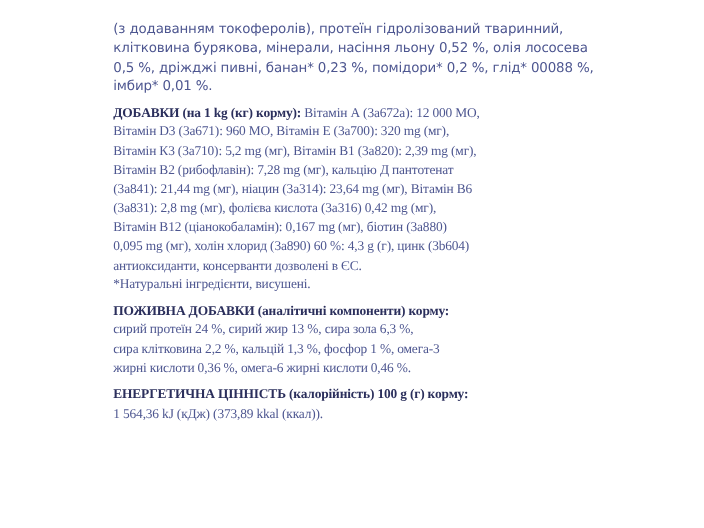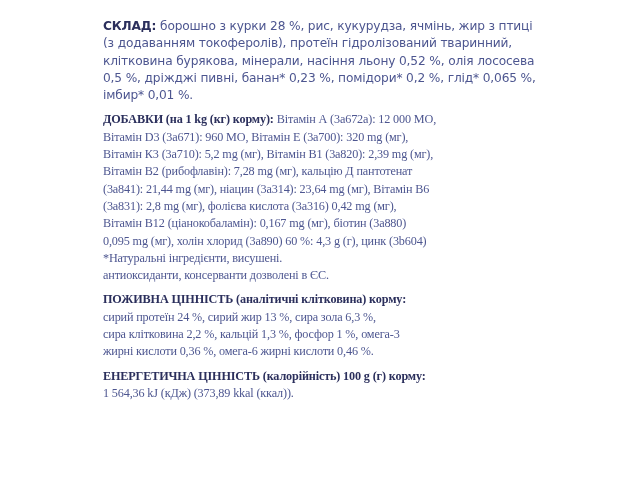--- a/index.html
+++ b/index.html
@@ -11,42 +11,41 @@
   .section + .section { margin-top:7px;font-family:Liberation Serif, serif; }
   .h { font-weight:bold; color:#2b2f5c; }
   .line { display:block; white-space:nowrap; }
 </style>
 </head>
 <body>
 
 <div class="doc">
 
   <div class="section">
-    <span class="line"><span class="h">СКЛАД:</span><span> борошно з курки 28 %, рис, кукурудза, ячмінь, жир з птиці</span></span>
     <span class="line">(з додаванням токоферолів), протеїн гідролізований тваринний,</span>
     <span class="line">клітковина бурякова, мінерали, насіння льону 0,52 %, олія лососева</span>
-    <span class="line">0,5 %, дріжджі пивні, банан* 0,23 %, помідори* 0,2 %, глід* 0,065 %,</span>
+    <span class="line">0,5 %, дріжджі пивні, банан* 0,23 %, помідори* 0,2 %, глід* 00088 %,</span>
     <span class="line">імбир* 0,01 %.</span>
   </div>
 
   <div class="section">
     <span class="line"><span class="h">ДОБАВКИ (на 1 kg (кг) корму):</span><span> Вітамін А (3а672а): 12 000 МО,</span></span>
     <span class="line">Вітамін D3 (3а671): 960 МО, Вітамін Е (3а700): 320 mg (мг),</span>
     <span class="line">Вітамін К3 (3а710): 5,2 mg (мг), Вітамін В1 (3а820): 2,39 mg (мг),</span>
     <span class="line">Вітамін В2 (рибофлавін): 7,28 mg (мг), кальцію Д пантотенат</span>
     <span class="line">(3а841): 21,44 mg (мг), ніацин (3а314): 23,64 mg (мг), Вітамін В6</span>
     <span class="line">(3а831): 2,8 mg (мг), фолієва кислота (3а316) 0,42 mg (мг),</span>
     <span class="line">Вітамін В12 (ціанокобаламін): 0,167 mg (мг), біотин (3а880)</span>
     <span class="line">0,095 mg (мг), холін хлорид (3а890) 60 %: 4,3 g (г), цинк (3b604)</span>
+    <span class="line">антиоксиданти, консерванти дозволені в ЄС.</span>
     <span class="line">*Натуральні інгредієнти, висушені.</span>
-    <span class="line">антиоксиданти, консерванти дозволені в ЄС.</span>
   </div>
 
   <div class="section">
-    <span class="line h">ПОЖИВНА ЦІННІСТЬ (аналітичні клітковина) корму:</span>
+    <span class="line h">ПОЖИВНА ДОБАВКИ (аналітичні компоненти) корму:</span>
     <span class="line">сирий протеїн 24 %, сирий жир 13 %, сира зола 6,3 %,</span>
     <span class="line">сира клітковина 2,2 %, кальцій 1,3 %, фосфор 1 %, омега-3</span>
     <span class="line">жирні кислоти 0,36 %, омега-6 жирні кислоти 0,46 %.</span>
   </div>
 
   <div class="section">
     <span class="line h">ЕНЕРГЕТИЧНА ЦІННІСТЬ (калорійність) 100 g (г) корму:</span>
     <span class="line">1 564,36 kJ (кДж) (373,89 kkal (ккал)).</span>
   </div>
 

